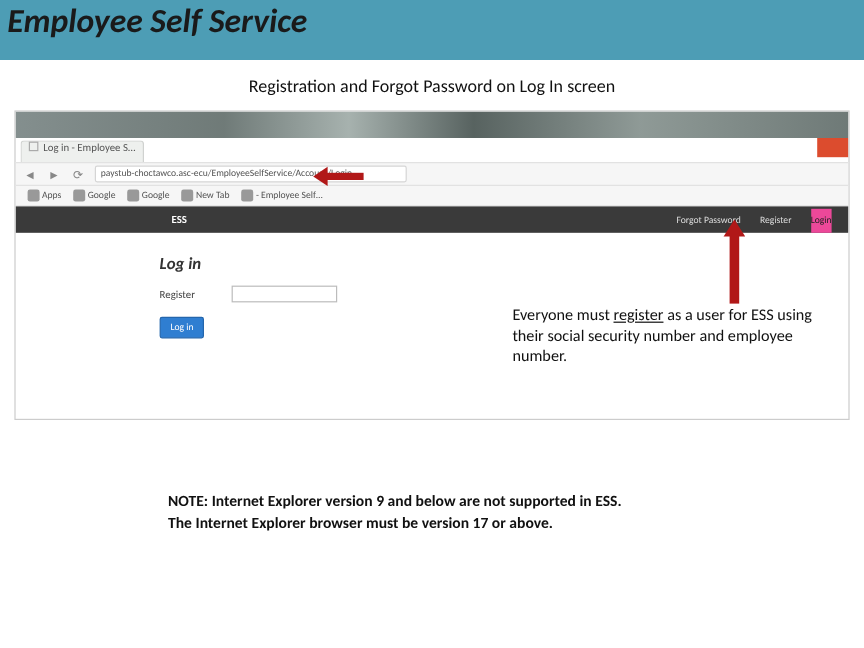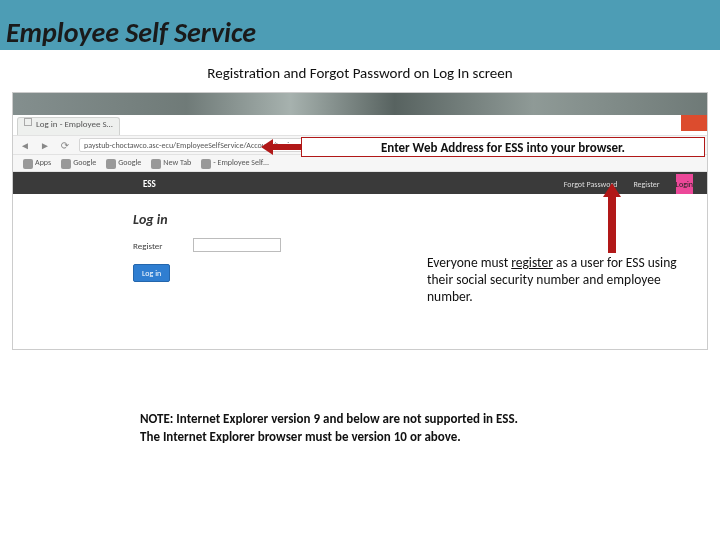--- a/index.html
+++ b/index.html
@@ -1,21 +1,21 @@
 <!DOCTYPE html>
 <html><head>
 <meta charset="utf-8">
 <style>
   * { box-sizing: border-box; margin: 0; padding: 0; }
   html, body { width: 720px; height: 540px; font-family: Calibri, Arial, sans-serif; background: #fff; }
   .banner {
     background: #4d9db5;
     height: 50px;
     display: flex;
-    align-items: flex-end;
+    align-items: flex-start;
     padding-left: 6px;
   }
   .banner h1 {
     font-size: 28px;
     font-style: italic;
     font-weight: 700;
     color: #1a1a1a;
   }
   .subtitle {
     text-align: center;
@@ -182,24 +182,23 @@
   <div class="login-area">
     <h2>Log in</h2>
     <div class="field-row">
       <label>Register</label>
       <input type="password" style="">
     </div>
     <span class="login-btn">Log in</span>
   </div>
 
   <div class="arrow1"></div>
-  <div class="callout1">Enter Web Address for ESS into your browser.</div>
 
   <div class="arrow2"></div>
   <div class="callout2">
     <span>Everyone must </span><span class="ul">register</span><span> as a user for ESS using their social security number and employee number.</span>
   </div>
 </div>
 
 <div class="note">
   <div>NOTE:  Internet Explorer version 9 and below are not supported in ESS.</div>
-  <div>The Internet Explorer browser must be version 10 or above.</div>
+  <div>The Internet Explorer browser must be version 17 or above.</div>
 </div>
 
 </body></html>

